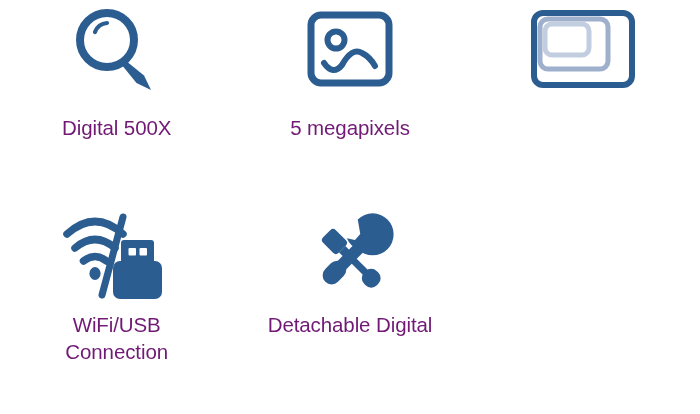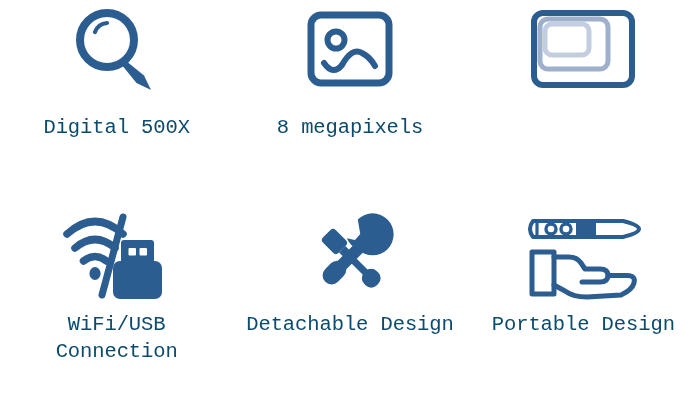--- a/index.html
+++ b/index.html
@@ -37,23 +37,23 @@
     justify-content: center;
   }
   .icon-box svg {
     display: block;
     overflow: visible;
   }
   .feature-label {
     margin-top: 14px;
     font-size: 20.5px;
     line-height: 1.33;
-    color: #0c4a6e;
+    color: #701a75;
     text-align: center;
-    font-family: Liberation Mono, monospace;
+    font-family: Liberation Sans, sans-serif;
     letter-spacing: -0.1px;
     white-space: pre-line;
   }
   .row2 .feature-label { margin-top: 4px; }
 </style>
 </head>
 <body>
 
 <div class="feature-grid">
 
@@ -73,21 +73,21 @@
   <div class="feature-cell row1">
     <div class="icon-box">
       <svg width="96" height="86" viewBox="0 0 96 86">
         <g fill="none" stroke="#2c5d91" stroke-linecap="round" stroke-linejoin="round">
           <rect x="9" y="8" width="78" height="68" rx="10" ry="10" stroke-width="7"></rect>
           <circle cx="34" cy="33" r="8.5" stroke-width="6"></circle>
           <path d="M22 56 Q31 69 40 58 Q50 40 60 46 Q68 50 73 59" stroke-width="6"></path>
         </g>
       </svg>
     </div>
-    <div class="feature-label">8 megapixels</div>
+    <div class="feature-label">5 megapixels</div>
   </div>
 
   <div class="feature-cell row1">
     <div class="icon-box">
       <svg width="112" height="90" viewBox="0 0 112 90">
         <g fill="none" stroke-linecap="round" stroke-linejoin="round">
           <rect x="7" y="8" width="98" height="72" rx="9" ry="9" stroke="#2c5d91" stroke-width="6"></rect>
           <rect x="13" y="14" width="68" height="50" rx="8" ry="8" stroke="#9fb0cd" stroke-width="5"></rect>
           <rect x="18" y="19" width="44" height="31" rx="7" ry="7" stroke="#c2cde0" stroke-width="5"></rect>
         </g>
@@ -132,38 +132,17 @@
           </g>
 
           <g transform="rotate(-45 53 50)">
             <rect x="18" y="41" width="26" height="18" rx="9" ry="9"></rect>
             <rect x="40" y="44" width="30" height="12"></rect>
             <path d="M64 50 a21 21 0 1 0 21 -21 l-8.5 12 -8 0.5 -4.5 -7 A21 21 0 0 0 64 50 Z"></path>
           </g>
         </g>
       </svg>
     </div>
-    <div class="feature-label">Detachable Design</div>
+    <div class="feature-label">Detachable Digital</div>
   </div>
 
-  <div class="feature-cell row2">
-    <div class="icon-box">
-      <svg width="120" height="100" viewBox="0 0 120 100">
-
-        <g>
-          <path d="M10 14 Q4 22 10 30 L100 30 Q116 26 116 22 Q116 18 100 14 Z" fill="#ffffff" stroke="#2c5d91" stroke-width="4" stroke-linejoin="round"></path>
-          <rect x="53" y="15" width="20" height="14" fill="#2c5d91"></rect>
-          <path d="M14 15 L14 29" stroke="#2c5d91" stroke-width="3.2" stroke-linecap="round"></path>
-          <circle cx="28" cy="22" r="5" fill="#ffffff" stroke="#2c5d91" stroke-width="3.4"></circle>
-          <circle cx="43" cy="22" r="5" fill="#ffffff" stroke="#2c5d91" stroke-width="3.4"></circle>
-        </g>
-
-        <g fill="none" stroke="#2c5d91" stroke-width="5" stroke-linecap="round" stroke-linejoin="round">
-          <rect x="9" y="45" width="22" height="42"></rect>
-          <path d="M31 50 L46 50 Q54 50 58 56 L62 62 L77 62 Q85 62 85 68.5 Q85 75 77 75 L59 75"></path>
-          <path d="M85 68.5 L104 68.5 Q113 68.5 111 76 Q109 83 98 88 L64 90 Q50 90 42 84 L31 78"></path>
-        </g>
-      </svg>
-    </div>
-    <div class="feature-label">Portable Design</div>
-  </div>
 
 </div>
 
 </body></html>

